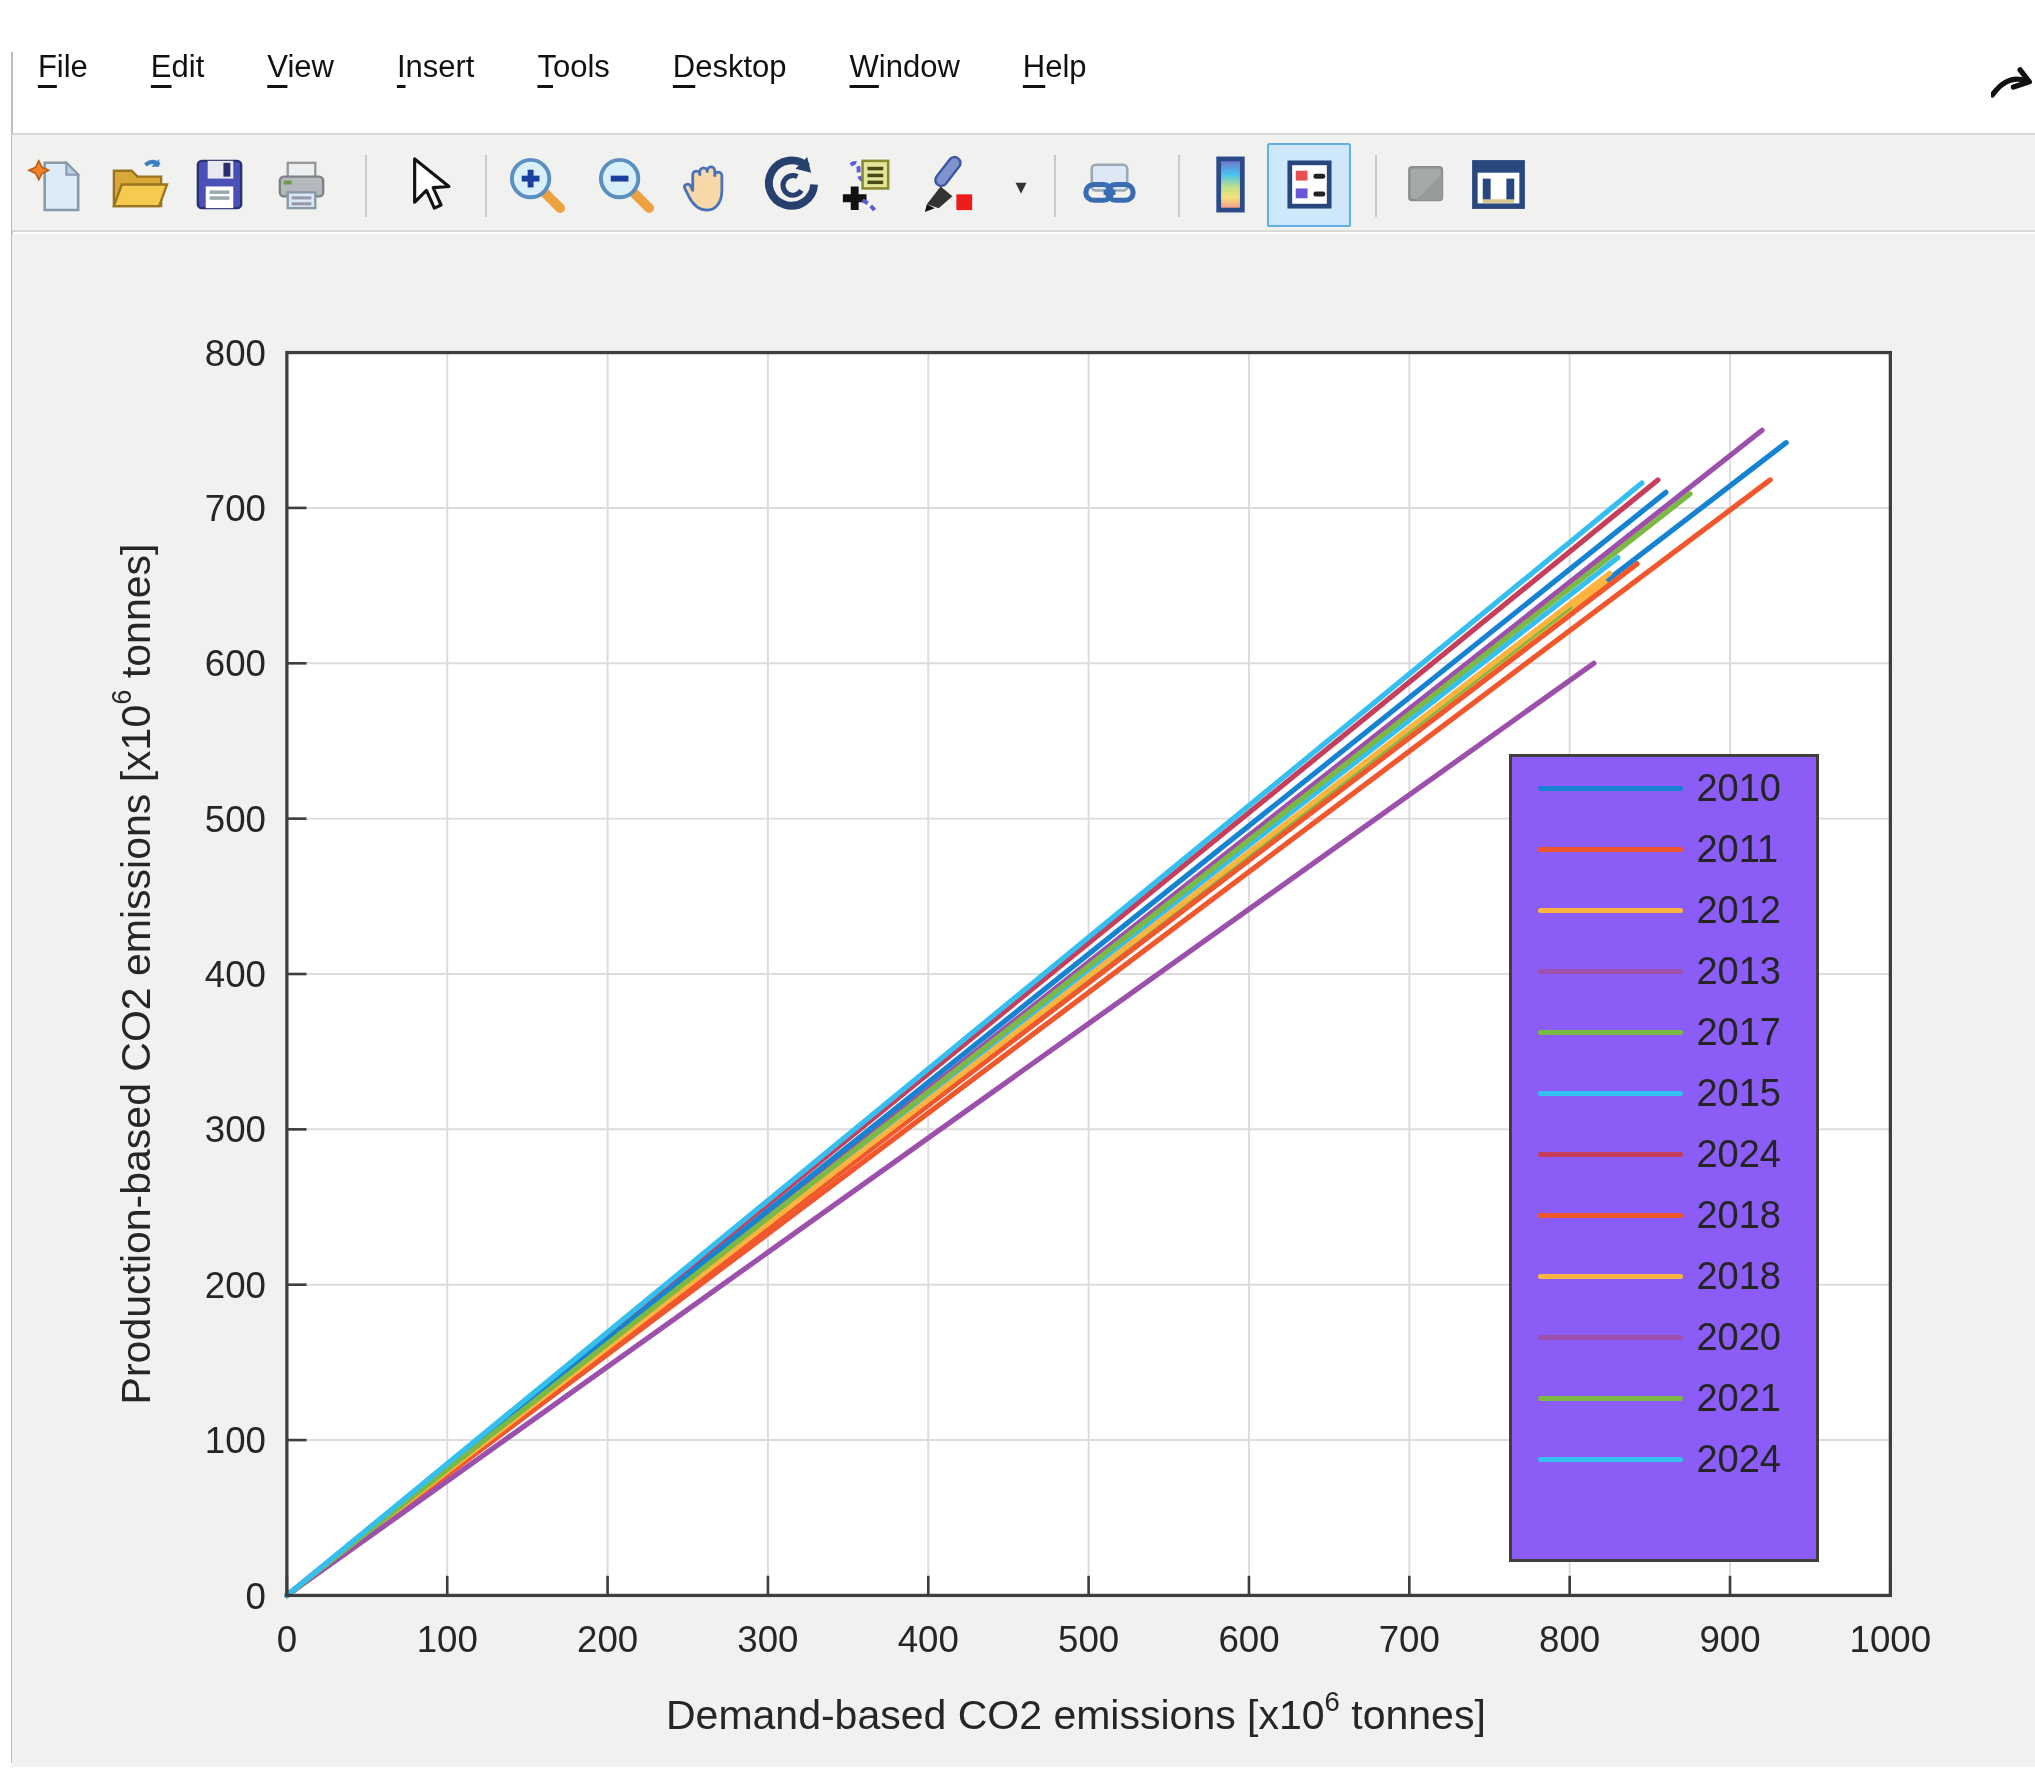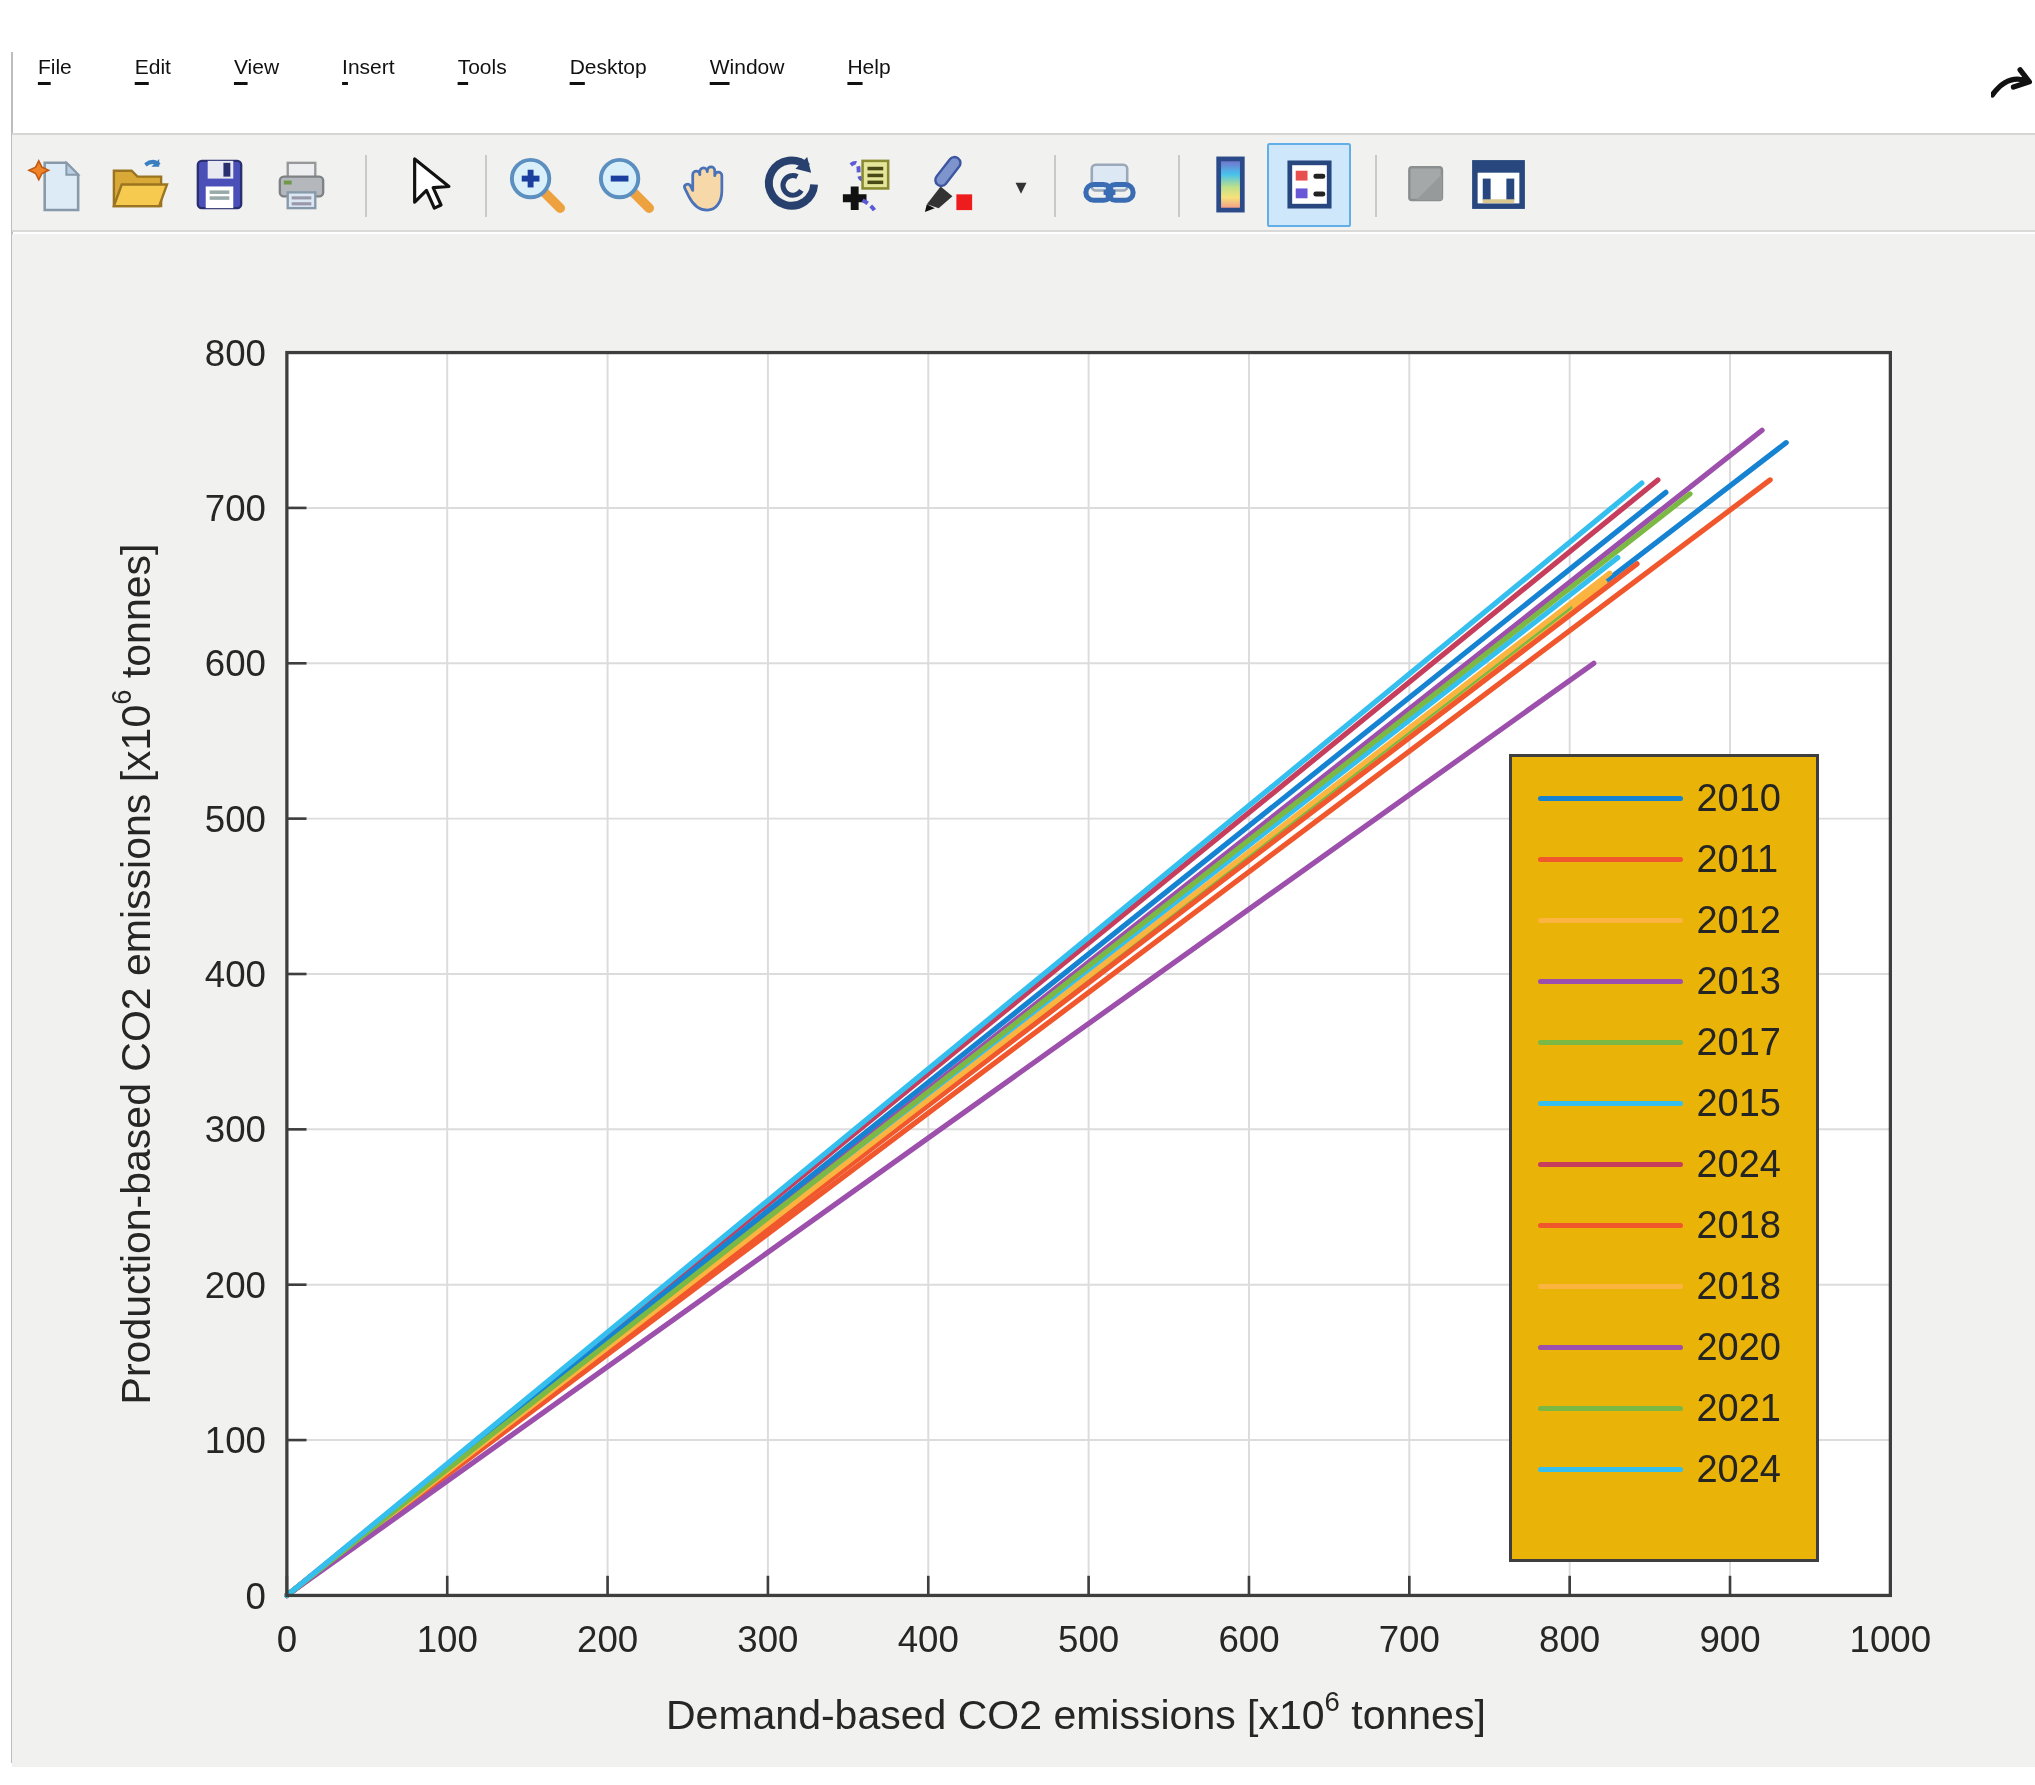--- a/index.html
+++ b/index.html
@@ -6,21 +6,21 @@
   html,body { width:2035px; height:1785px; }
   body {
     position:relative; background:#ffffff; overflow:hidden;
     font-family:"Liberation Sans", sans-serif; color:#1a1a1a;
   }
   
   .left-edge { position:absolute; left:10.5px; top:52px; width:2px; height:1711px; background:#bdbdbd; }
   .menu-bar {
     position:absolute; left:19.6px; top:31px; height:72px; right:0;
     display:flex; align-items:center; gap:63px; padding-left:18.3px;
-    background:#ffffff; font-size:21px; color:#111;
+    background:#ffffff; font-size:31px; color:#111;
   }
   .menu-item { cursor:default; white-space:nowrap; }
   .menu-item u { text-decoration-thickness:2.6px; text-underline-offset:7.9px; }
   .corner-glyph { position:absolute; left:1991px; top:58px; width:45px; height:59px; overflow:hidden; }
   .toolbar {
     position:absolute; left:12.4px; top:133px; right:0; height:99px;
     background:#f1f1ef; border-top:2px solid #d6d6d4; border-bottom:2px solid #d9d9d7;
   }
   .tool { position:absolute; top:15.7px; width:65px; height:68px; display:flex; align-items:center; justify-content:center; }
   .tool svg { width:63px; height:63px; }
@@ -40,21 +40,21 @@
   }
   .ylabel-wrap { position:absolute; left:121px; top:740px; width:0; height:0; }
   .ylabel {
     position:absolute; transform:translate(-50%,-50%) rotate(-90deg);
     font-size:41px; color:#262626; white-space:nowrap;
   }
   .axis-sup { font-size:27.5px; vertical-align:18.3px; }
   
   .legend {
     position:absolute; left:1497px; top:520px; width:310px; height:808px;
-    background:#eab308; border:3.3px solid #3e3e3e; padding-top:11px;
+    background:#8b5cf6; border:3.3px solid #3e3e3e; padding-top:1px;
   }
   .legend-row { display:flex; align-items:center; height:61px; padding-left:26px; }
   .legend-swatch { width:145px; height:5.2px; border-radius:2.6px; flex:0 0 auto; }
   .legend-label { margin-left:13px; font-size:38px; color:#242424; }
 </style>
 </head>
 <body>
 
 <div class="left-edge"></div>
 

